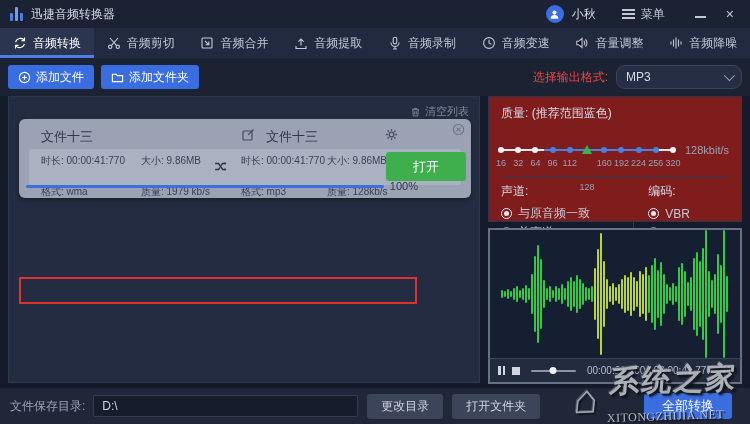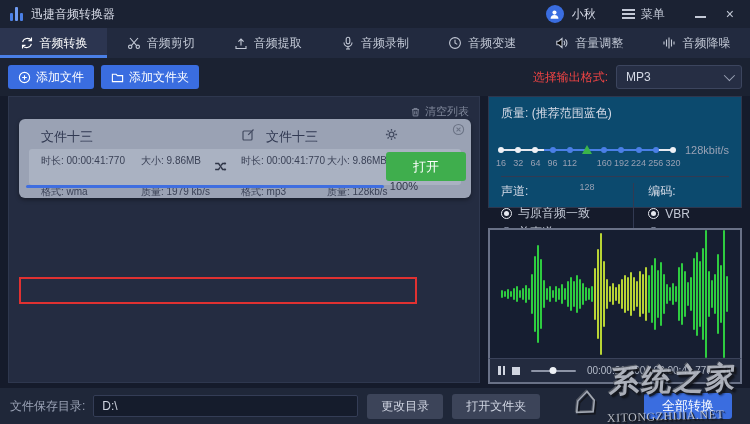--- a/index.html
+++ b/index.html
@@ -34,21 +34,21 @@
   .tab{flex:1;display:flex;align-items:center;justify-content:center;gap:6px;
     color:#c3c9d6;font-size:12px;cursor:pointer;white-space:nowrap;}
   .tab.active{background:#2c3550;box-shadow:inset 0 -3px 0 #4a7fe6;color:#fff;}
   .tab .tico{width:14px;height:14px;color:inherit;}
   
   .toolbar{position:absolute;top:58px;left:0;right:0;height:38px;background:#1b2232;
     display:flex;align-items:center;padding:0 8px;box-sizing:border-box;}
   .btn-blue{background:#3a6de0;color:#fff;font-size:12px;border:none;border-radius:3px;height:24px;
     padding:0 10px;display:flex;align-items:center;gap:5px;margin-right:7px;cursor:pointer;}
   .fmt-label{margin-left:auto;color:#ef4444;font-size:12px;margin-right:8px;}
-  .fmt-select{width:126px;height:24px;background:#262e44;border:1px solid #3c455e;border-radius:3px;
+  .fmt-select{width:126px;height:24px;background:#262e44;border:1px solid #3c455e;border-radius:9px;
     color:#d5dae6;font-size:12px;display:flex;align-items:center;padding:0 9px;box-sizing:border-box;cursor:pointer;}
   .chev{margin-left:auto;width:7px;height:7px;border-right:1.6px solid #9aa2b5;border-bottom:1.6px solid #9aa2b5;
     transform:rotate(45deg) translateY(-2px);}
   
   .list-panel{position:absolute;left:8px;top:96px;width:472px;height:287px;background:#242c41;
     border:1px solid #2e374e;box-sizing:border-box;}
   .clear-row{position:absolute;top:7px;right:10px;display:flex;align-items:center;gap:4px;
     color:#7e8699;font-size:11px;cursor:pointer;}
   
   .card{position:absolute;left:10px;top:22px;width:452px;height:79px;background:#9aa2b4;
@@ -66,21 +66,21 @@
   .ci.c1{left:12px;} .ci.c2{left:112px;} .ci.c3{left:212px;} .ci.c4{left:298px;}
   .c-swap{position:absolute;left:184px;top:10px;color:#2f3547;}
   .open-btn{position:absolute;right:5px;top:33px;width:80px;height:29px;background:#3fae4d;border:none;
     border-radius:3px;color:#fff;font-size:13px;cursor:pointer;}
   .card-progress{position:absolute;left:7px;bottom:6px;width:392px;display:flex;align-items:center;gap:6px;}
   .pbar{height:3px;background:#3f6ee0;border-radius:2px;flex:1;}
   .ppct{font-size:11px;color:#2f3547;}
   .red-box{position:absolute;left:10px;top:180px;width:394px;height:23px;border:2px solid #e03131;
     z-index:50;pointer-events:none;}
   
-  .settings{position:absolute;left:488px;top:96px;width:254px;height:112px;background:#0c4a6e;
+  .settings{position:absolute;left:488px;top:96px;width:254px;height:126px;background:#7f1d1d;
     border:1px solid #2e374e;box-sizing:border-box;padding:8px 12px;}
   .q-title{color:#d8dce8;font-size:12px;}
   .slider-row{display:flex;align-items:center;margin-top:22px;}
   .qslider{position:relative;width:172px;height:12px;}
   .qs-line{position:absolute;left:0;right:0;top:5px;height:2px;background:#e6e9f0;border-radius:1px;}
   .qs-blue{position:absolute;top:5px;height:2px;background:#4a7fe6;left:25%;width:65%;}
   .qs-dot{position:absolute;top:3px;width:6px;height:6px;border-radius:50%;transform:translateX(-50%);}
   .qs-dot.plain{background:#eef1f6;}
   .qs-dot.blue{background:#4a7fe6;}
   .qs-cur{position:absolute;top:1px;width:0;height:0;transform:translateX(-50%);
@@ -179,20 +179,29 @@
     </div>
     <div class="tab">
       <span class="tico">
         <svg width="14" height="14" viewBox="0 0 14 14" stroke="currentColor" stroke-width="1.1">
           <circle cx="3.2" cy="10.8" r="1.7" fill="none"></circle>
           <circle cx="10.8" cy="10.8" r="1.7" fill="none"></circle>
           <path d="M4.4 9.6L11 2M9.6 9.6L3 2" fill="none"></path>
         </svg>
       </span>
       <span>音频剪切</span>
+    </div>
+    <div class="tab">
+      <span class="tico">
+        <svg width="14" height="14" viewBox="0 0 14 14" stroke="currentColor" stroke-width="1.1">
+          <rect x="2" y="2" width="10" height="10" rx="1" fill="none"></rect>
+          <path d="M5 5l3.8 3.8M8.8 5.6V8.8H5.6" fill="none"></path>
+        </svg>
+      </span>
+      <span>音频合并</span>
     </div>
     <div class="tab">
       <span class="tico">
         <svg width="14" height="14" viewBox="0 0 14 14" stroke="currentColor" stroke-width="1.1">
           <path d="M7 9.5V3M4.4 5.6L7 3l2.6 2.6" fill="none"></path>
           <path d="M2 10v2.5h10V10" fill="none"></path>
         </svg>
       </span>
       <span>音频提取</span>
     </div>

